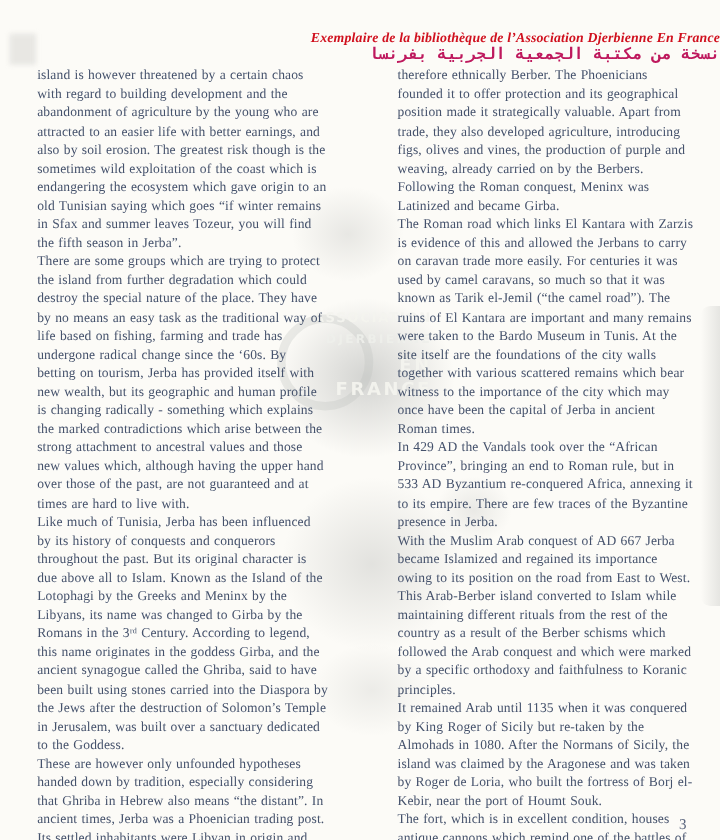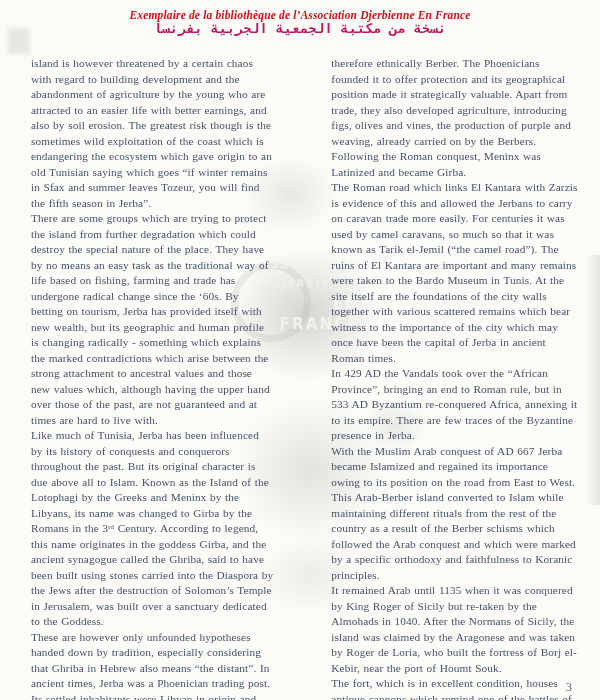--- a/index.html
+++ b/index.html
@@ -2,21 +2,21 @@
 <html><head>
 <meta charset="utf-8">
 <style>
   html,body{margin:0;padding:0;background:#e8e6e0;}
   .page{
     position:relative;width:600px;height:700px;margin:0 auto;
     background:#fcfbf7;overflow:hidden;
     font-family:"Liberation Serif","DejaVu Serif",serif;
   }
   
-  .header{position:absolute;top:9px;left:0;width:100%;text-align:center;z-index:5;}
+  .header{position:absolute;top:26px;left:0;width:100%;text-align:right;z-index:5;}
   .header .fr{
     font-style:italic;font-weight:bold;font-size:11.5px;
     color:#d0101e;letter-spacing:.15px;
   }
   .header .ar{
     font-family:Liberation Mono, monospace;direction:rtl;
     font-weight:bold;font-size:13.5px;color:#be185d;margin-top:0;line-height:17px;
   }
   
   .columns{
@@ -94,20 +94,20 @@
       <p>There are some groups which are trying to protect the island from further degradation which could destroy the special nature of the place. They have by no means an easy task as the traditional way of life based on fishing, farming and trade has undergone radical change since the ‘60s. By betting on tourism, Jerba has provided itself with new wealth, but its geographic and human profile is changing radically - something which explains the marked contradictions which arise between the strong attachment to ancestral values and those new values which, although having the upper hand over those of the past, are not guaranteed and at times are hard to live with.</p>
       <p>Like much of Tunisia, Jerba has been influenced by its history of conquests and conquerors throughout the past. But its original character is due above all to Islam. Known as the Island of the Lotophagi by the Greeks and Meninx by the Libyans, its name was changed to Girba by the Romans in the 3ʳᵈ Century. According to legend, this name originates in the goddess Girba, and the ancient synagogue called the Ghriba, said to have been built using stones carried into the Diaspora by the Jews after the destruction of Solomon’s Temple in Jerusalem, was built over a sanctuary dedicated to the Goddess.</p>
       <p>These are however only unfounded hypotheses handed down by tradition, especially considering that Ghriba in Hebrew also means “the distant”. In ancient times, Jerba was a Phoenician trading post. Its settled inhabitants were Libyan in origin and</p>
     </div>
     <div class="col col-right">
       <p>therefore ethnically Berber. The Phoenicians founded it to offer protection and its geographical position made it strategically valuable. Apart from trade, they also developed agriculture, introducing figs, olives and vines, the production of purple and weaving, already carried on by the Berbers.</p>
       <p>Following the Roman conquest, Meninx was Latinized and became Girba.</p>
       <p>The Roman road which links El Kantara with Zarzis is evidence of this and allowed the Jerbans to carry on caravan trade more easily. For centuries it was used by camel caravans, so much so that it was known as Tarik el-Jemil (“the camel road”). The ruins of El Kantara are important and many remains were taken to the Bardo Museum in Tunis. At the site itself are the foundations of the city walls together with various scattered remains which bear witness to the importance of the city which may once have been the capital of Jerba in ancient Roman times.</p>
       <p>In 429 AD the Vandals took over the “African Province”, bringing an end to Roman rule, but in 533 AD Byzantium re-conquered Africa, annexing it to its empire. There are few traces of the Byzantine presence in Jerba.</p>
       <p>With the Muslim Arab conquest of AD 667 Jerba became Islamized and regained its importance owing to its position on the road from East to West. This Arab-Berber island converted to Islam while maintaining different rituals from the rest of the country as a result of the Berber schisms which followed the Arab conquest and which were marked by a specific orthodoxy and faithfulness to Koranic principles.</p>
-      <p>It remained Arab until 1135 when it was conquered by King Roger of Sicily but re-taken by the Almohads in 1040. After the Normans of Sicily, the island was claimed by the Aragonese and was taken by Roger de Loria, who built the fortress of Borj el-Kebir, near the port of Houmt Souk.</p>
+      <p>It remained Arab until 1135 when it was conquered by King Roger of Sicily but re-taken by the Almohads in 1080. After the Normans of Sicily, the island was claimed by the Aragonese and was taken by Roger de Loria, who built the fortress of Borj el-Kebir, near the port of Houmt Souk.</p>
       <p>The fort, which is in excellent condition, houses antique cannons which remind one of the battles of</p>
     </div>
   </div>
 
   <div class="pagenum">3</div>
 
 </div>
 
 </body></html>

